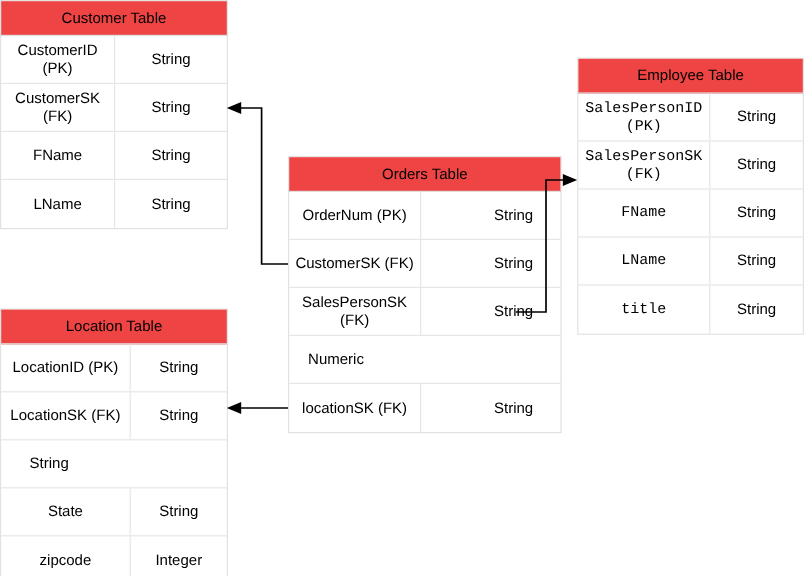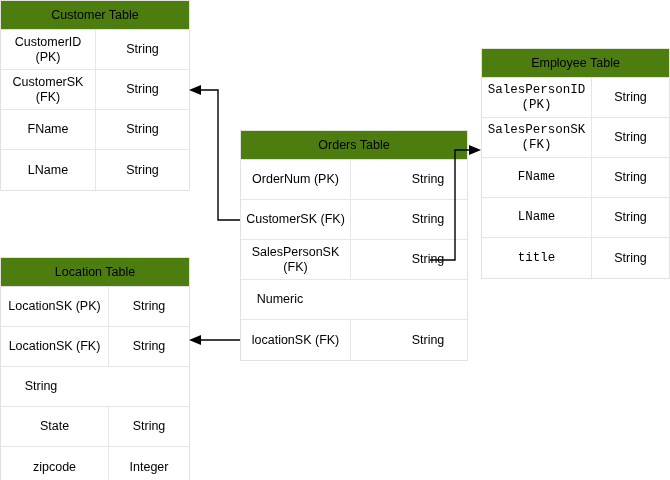--- a/index.html
+++ b/index.html
@@ -26,21 +26,21 @@
 
   
   .entity {
     position: absolute;
     border: 1px solid #e2e2e2;
     border-collapse: collapse;
     background: #ffffff;
     box-sizing: border-box;
   }
   .entity-header {
-    background: #4d7c0f;
+    background: #ef4444;
     border-bottom: 1px solid #dfdfdf;
     text-align: center;
     font-size: 12.5px;
     line-height: 1;
     height: 29px;
     display: flex;
     align-items: center;
     justify-content: center;
     box-sizing: border-box;
   }
@@ -184,21 +184,21 @@
         <div class="cell cell-name">title</div>
         <div class="cell cell-type">String</div>
       </div>
     </div>
   </div>
 
   <div class="entity" id="tbl-location">
     <div class="entity-header">Location Table</div>
     <div class="entity-rows">
       <div class="entity-row">
-        <div class="cell cell-name">LocationSK (PK)</div>
+        <div class="cell cell-name">LocationID (PK)</div>
         <div class="cell cell-type">String</div>
       </div>
       <div class="entity-row">
         <div class="cell cell-name">LocationSK (FK)</div>
         <div class="cell cell-type">String</div>
       </div>
       <div class="entity-row">
         <div class="cell cell-type">String</div>
       </div>
       <div class="entity-row">

